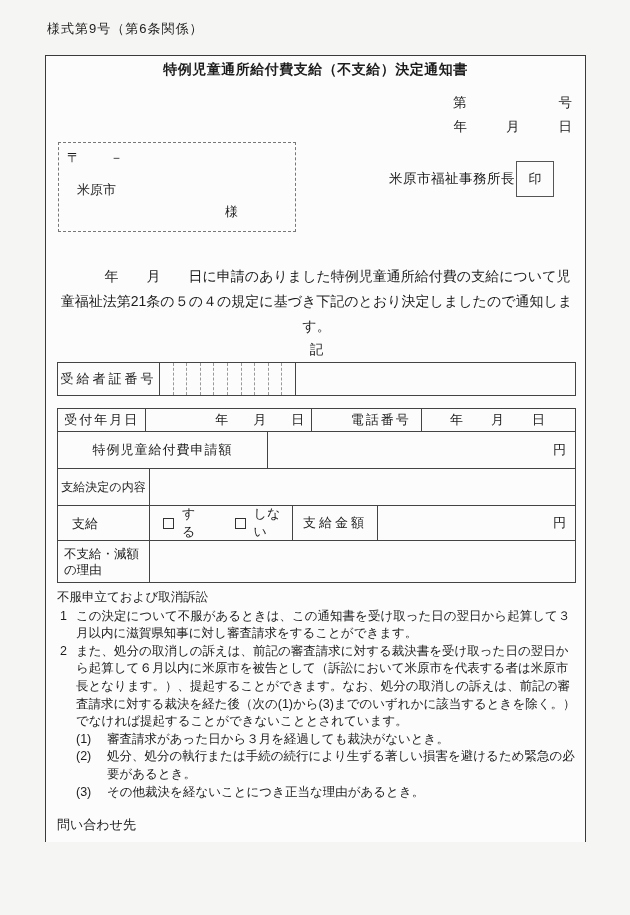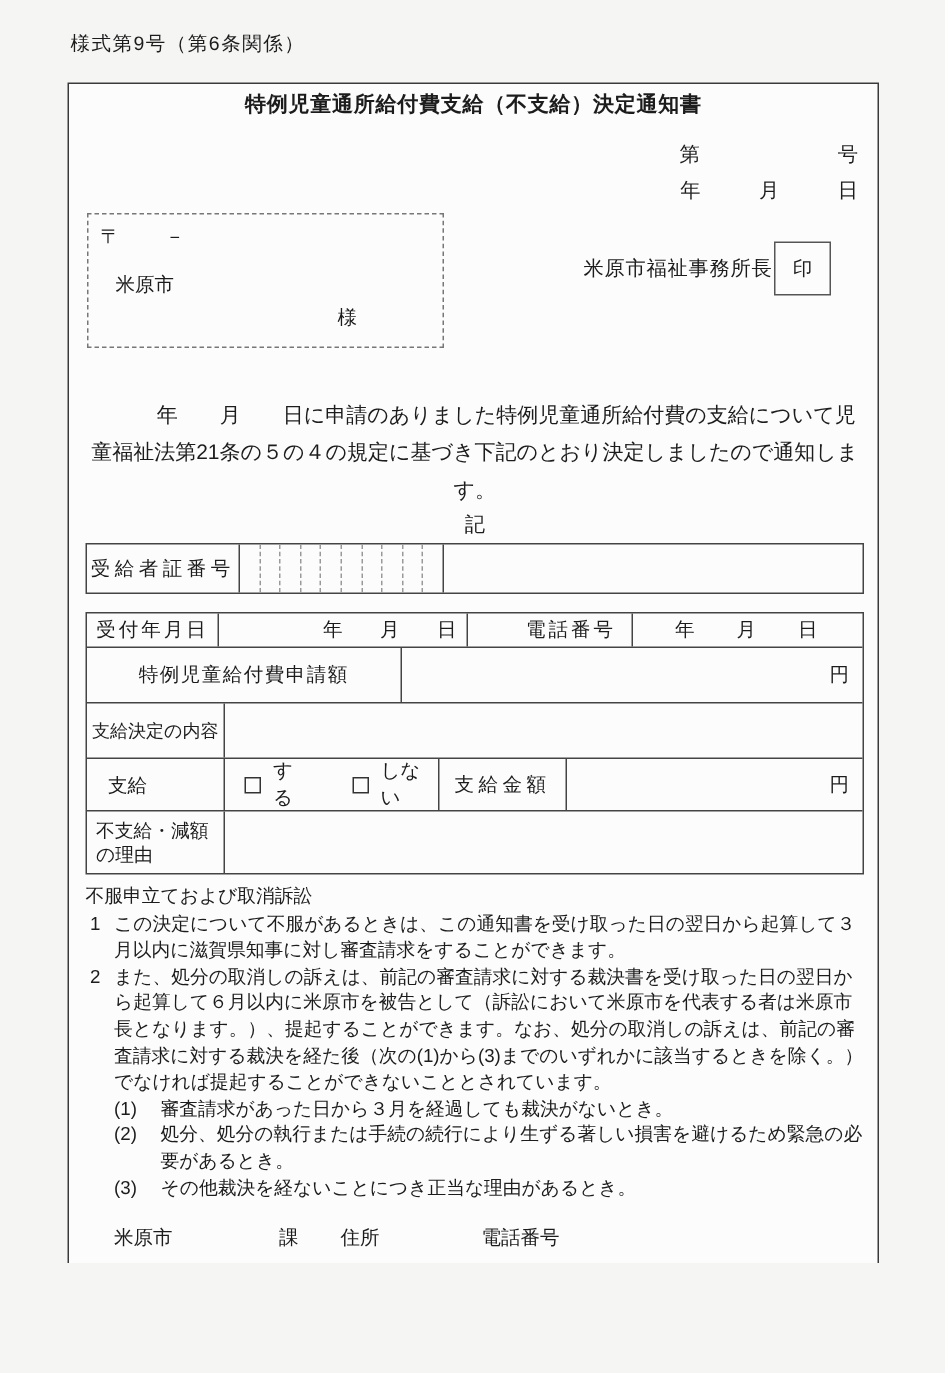--- a/index.html
+++ b/index.html
@@ -255,20 +255,21 @@
           <span class="ap-sub-num">(2)</span>
           <span class="ap-sub-text">処分、処分の執行または手続の続行により生ずる著しい損害を避けるため緊急の必要があるとき。</span>
         </div>
         <div class="ap-sub">
           <span class="ap-sub-num">(3)</span>
           <span class="ap-sub-text">その他裁決を経ないことにつき正当な理由があるとき。</span>
         </div>
       </div>
 
       <div class="contact">
+        <div>問い合わせ先</div>
         <div class="contact-row">
           <span class="ct-city">米原市</span>
           <span class="ct-div">課</span>
           <span class="ct-addr">住所</span>
           <span class="ct-phone">電話番号</span>
         </div>
       </div>
 
     </div>
   </div>

